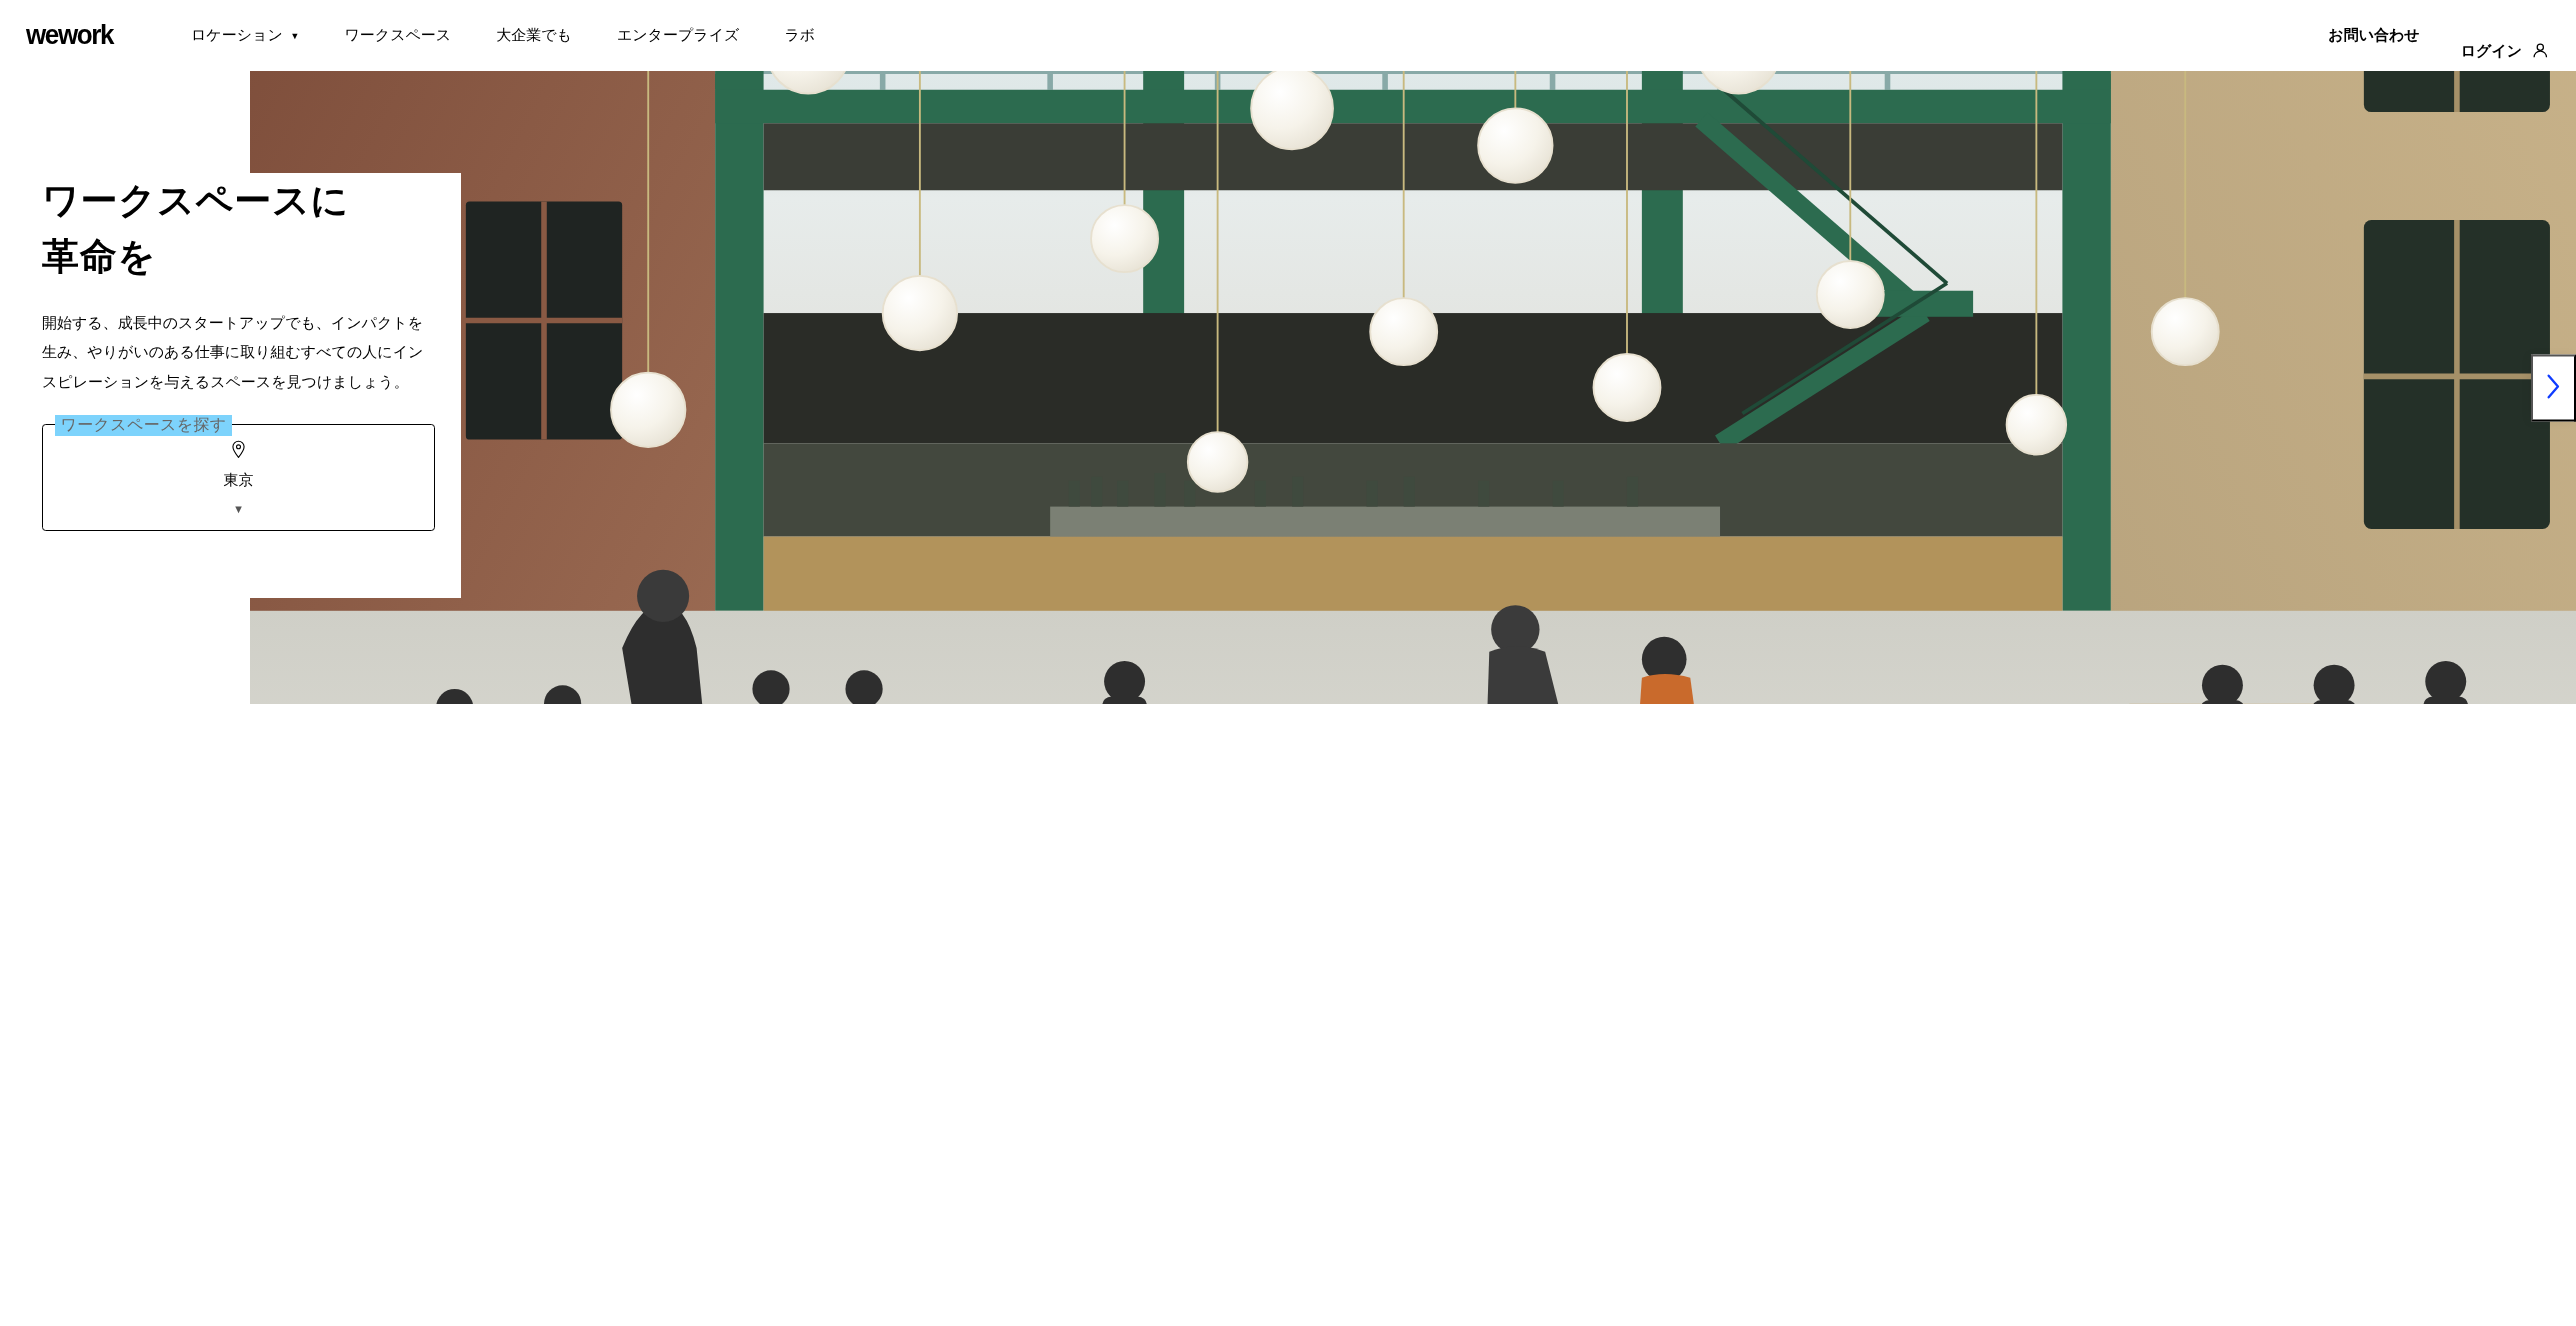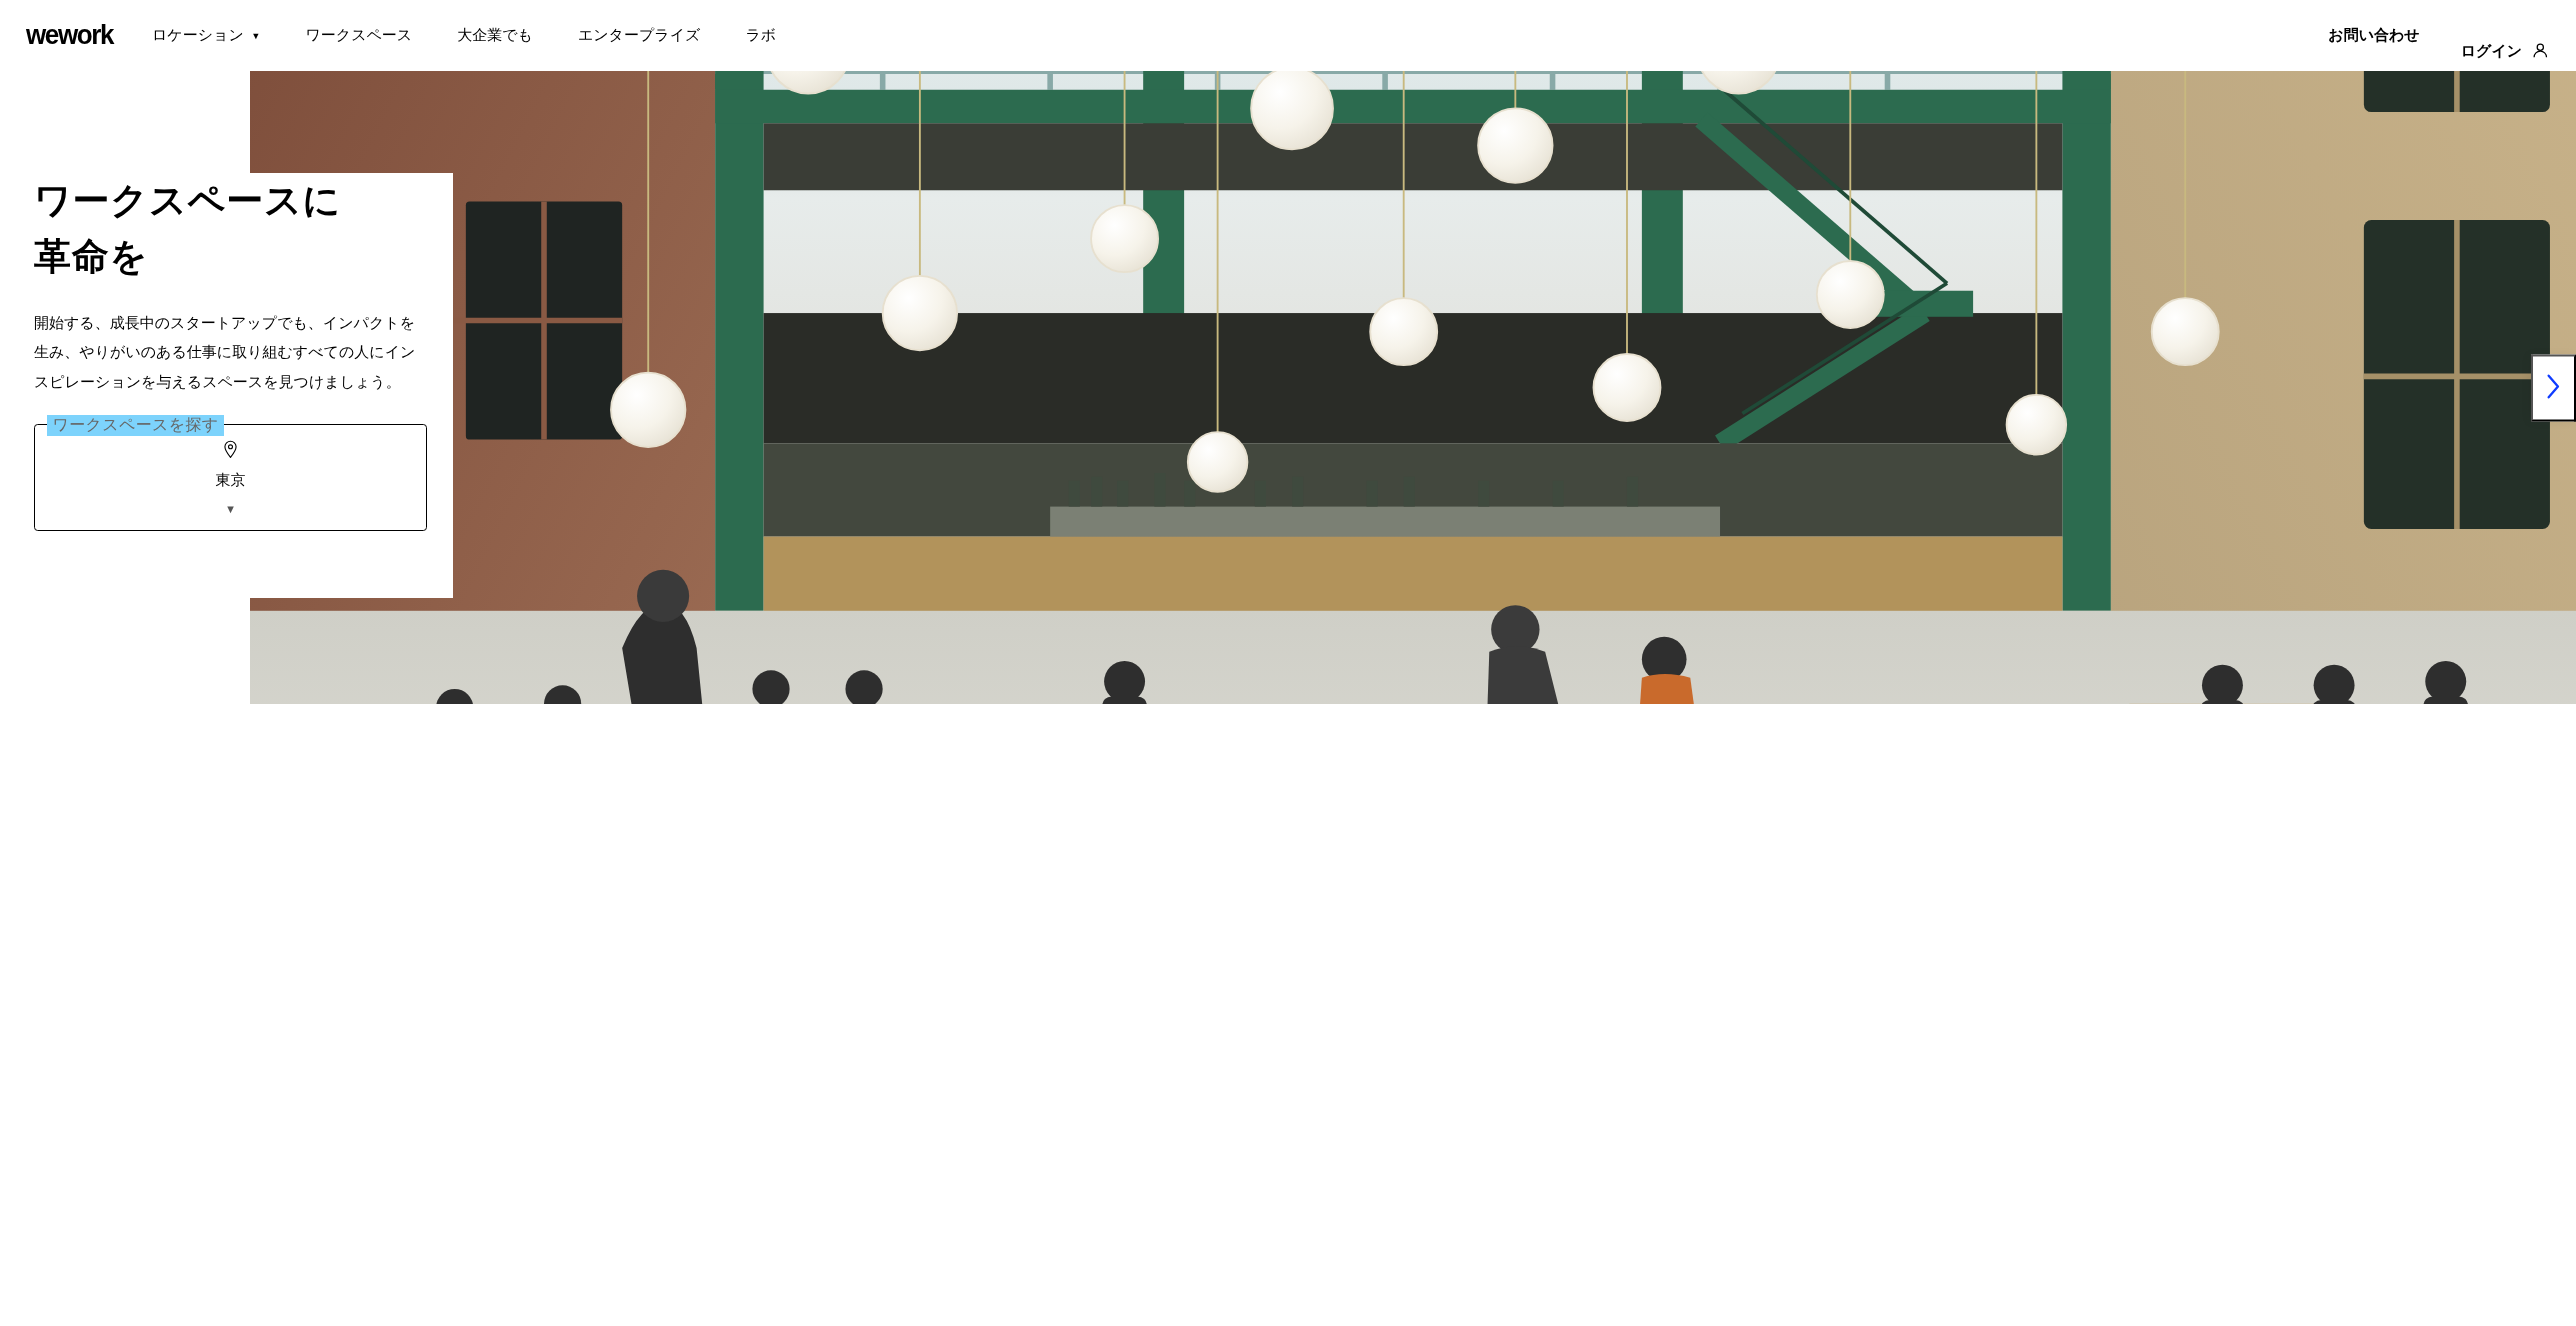--- a/index.html
+++ b/index.html
@@ -12,21 +12,21 @@
     display: flex;
     align-items: center;
     padding: 22.4px 26px 22.4px 26px;
     height: 71px;
     background: #fff;
   }
   .logo {
     font-weight: 900;
     font-size: 26px;
     letter-spacing: -1.4px;
-    margin-right: 39px;
+    margin-right: 78px;
     display:flex;
     align-items:center;
     user-select:none;
   }
   .logo span.v { display:inline-block; transform: scaleY(1.05); }
   .nav {
     display: flex;
     gap: 45px;
     align-items: center;
     font-size: 15px;
@@ -48,21 +48,21 @@
     background:
       linear-gradient(180deg, rgba(255,255,255,0.0) 0%, rgba(255,255,255,0.0) 30%, rgba(255,255,255,0.0) 100%),
       linear-gradient(180deg, #c9d3d4 0%, #e7eceb 20%, #d7d1c6 100%);
   }
   
   .hero-svg { width:100%; height:100%; display:block; }
 
   .hero-card {
     position: absolute;
     top: 102px;
-    left: 8px;
+    left: 16px;
     width: 445px;
     background: #fff;
     padding: 0 26px 41px 26px;
   }
   .hero-title {
     font-size: 37px;
     font-weight: 700;
     line-height: 1.5;
     letter-spacing: 0.02em;
     margin-bottom: 24px;

